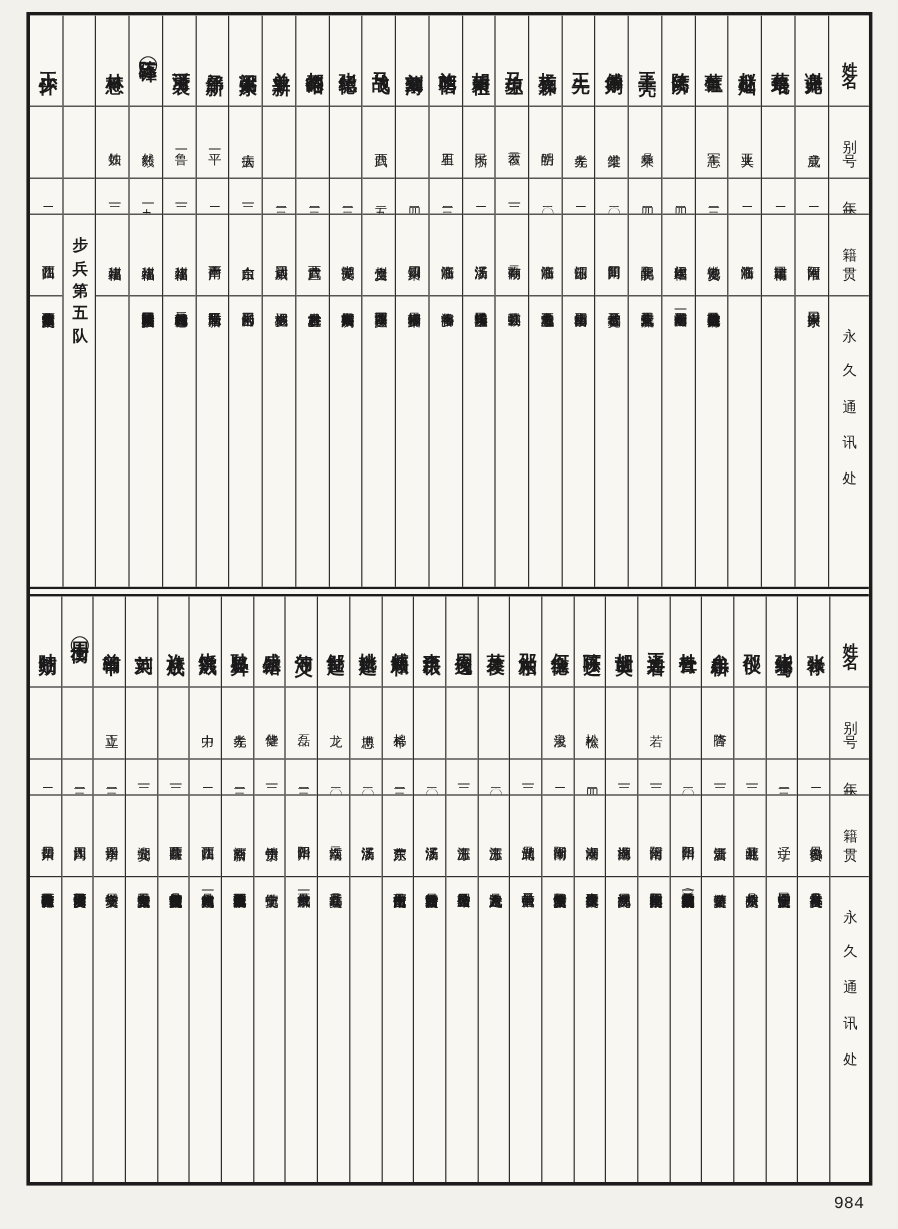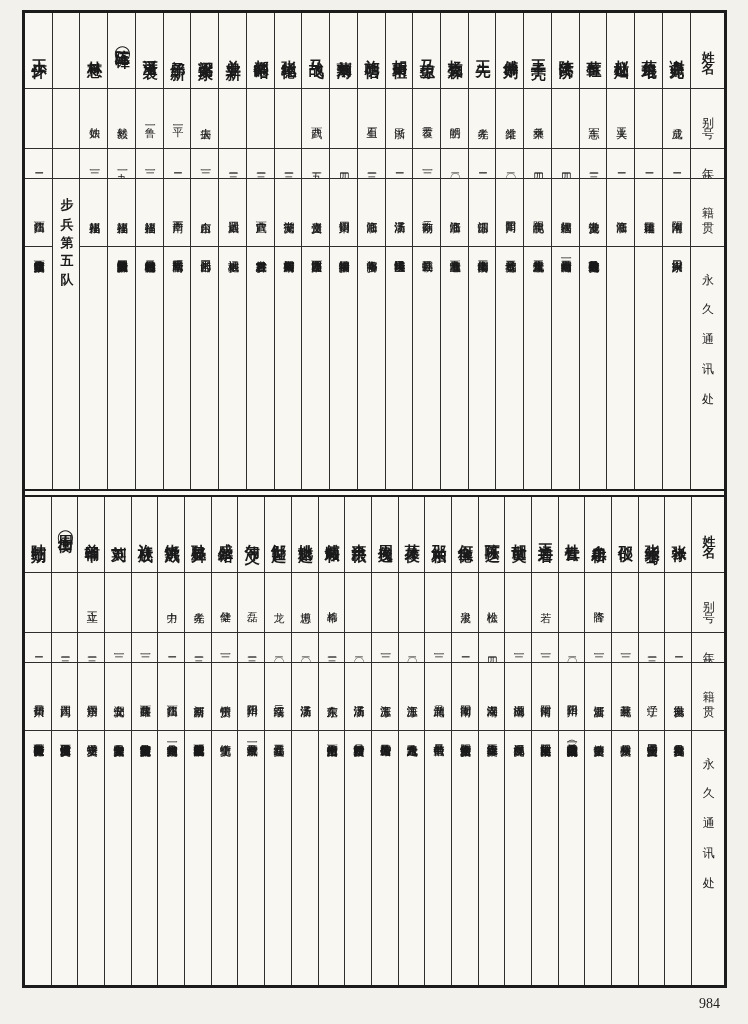--- a/index.html
+++ b/index.html
@@ -66,21 +66,21 @@
   .sp-alias{letter-spacing:12px;font-size:12px;}
   .sp-age{letter-spacing:6px;font-size:12px;}
   .sp-native{letter-spacing:16px;font-size:12px;}
   .sp-addr{letter-spacing:30px;font-size:12px;}
   .sp-unit{letter-spacing:19px;}
   .hc{justify-content:center;}
   .hc-addr{align-items:flex-start;padding-top:16px;}
   .page-num{
     position:absolute;right:28px;bottom:12px;
     font-size:14px;color:#222;
-    font-family:Liberation Serif, serif;
+    font-family:Liberation Mono, monospace;
   }
 </style>
 </head>
 <body>
 
 <div class="scan">
   <div class="frame">
 
     <div class="reg-table t1">
       <div class="col hcol">

